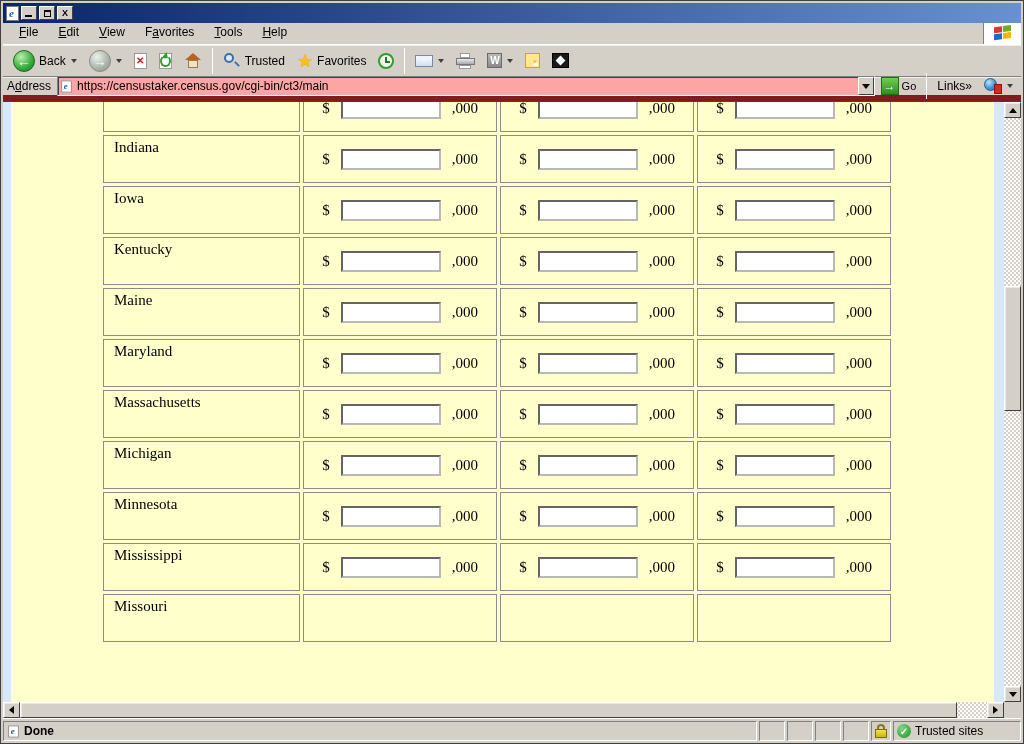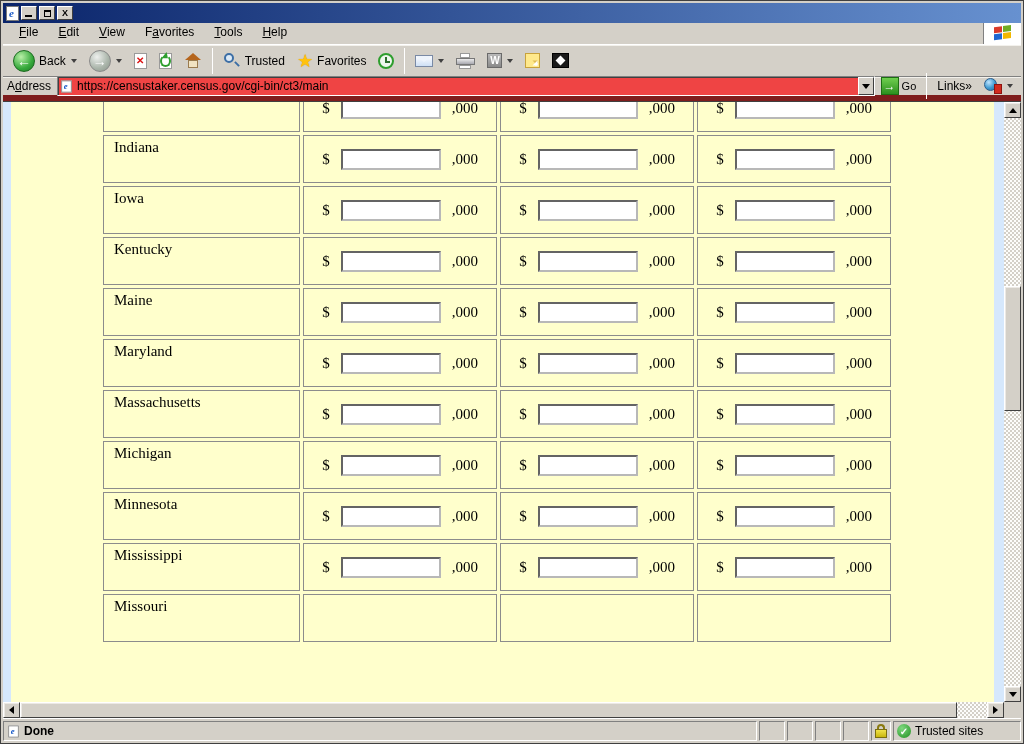--- a/index.html
+++ b/index.html
@@ -63,21 +63,21 @@
   .note-ic::after { content:""; position:absolute; right:0; bottom:0; border-left:5px solid transparent; border-top:5px solid #e0bb55; border-right:5px solid #fff; border-bottom:5px solid #fff; width:0; height:0; transform:translate(1px,1px) scale(.5); }
   .diamond-ic { width:17px; height:15px; background:#1a1a1a; border:1px solid #000; display:flex; align-items:center; justify-content:center; }
   .diamond-ic i { width:7px; height:7px; background:#fff; transform:rotate(45deg); display:block; }
   .pdf-ic { position:relative; width:18px; height:16px; }
   .pdf-ic .globe { position:absolute; left:0; top:0; width:13px; height:13px; border-radius:50%; background:radial-gradient(circle at 35% 30%, #bfe4ff, #3f9ad0 55%, #2b6e9e); border:1px solid #2b5e8e; }
   .pdf-ic .page { position:absolute; right:0; bottom:0; width:8px; height:10px; background:#d22a1e; border:1px solid #8e1410; }
 
   
   .addressbar { height:24px; background:#d4d0c8; display:flex; align-items:center; padding:2px 2px 2px 4px; border-bottom:6px solid #7f1d1d; box-shadow:inset 0 1px 0 #f3f1ec; flex:0 0 auto; }
   .addr-label { font-size:12px; margin-right:6px; }
-  .addr-field { flex:1; height:20px; background:#ef4444; border:1px solid; border-color:#808080 #fff #fff #808080; box-shadow:inset 1px 1px 0 #404040; display:flex; align-items:center; padding-left:2px; }
+  .addr-field { flex:1; height:20px; background:#fca5a5; border:1px solid; border-color:#808080 #fff #fff #808080; box-shadow:inset 1px 1px 0 #404040; display:flex; align-items:center; padding-left:2px; }
   .addr-field .url { font-size:12px; margin-left:4px; flex:1; white-space:nowrap; overflow:hidden; }
   .addr-drop { width:16px; height:18px; background:#d4d0c8; border:1px solid; border-color:#fff #404040 #404040 #fff; display:flex; align-items:center; justify-content:center; }
   .go-btn { display:flex; align-items:center; gap:3px; padding:0 6px; height:22px; }
   .go-sq { width:18px; height:18px; background:linear-gradient(#6fcf4f,#2d8f1f); border:1px solid #1d6f12; color:#fff; font-weight:bold; display:flex; align-items:center; justify-content:center; font-size:12px; }
   .links-lbl { font-size:12px; display:flex; align-items:flex-end; padding:0 6px; }
 
   
   .client { flex:1; display:flex; position:relative; border-top:1px solid #404040; min-height:0; }
   .page { flex:1; background:#d6e8fc; position:relative; overflow:hidden; }
   .sheet { position:absolute; left:8px; right:10px; top:0; bottom:0; background:#ffffcc; }

